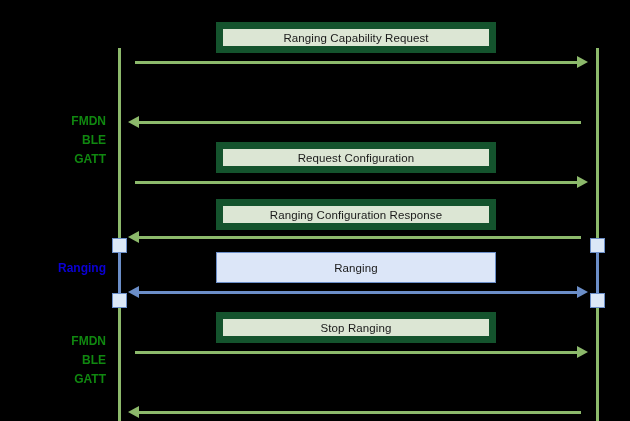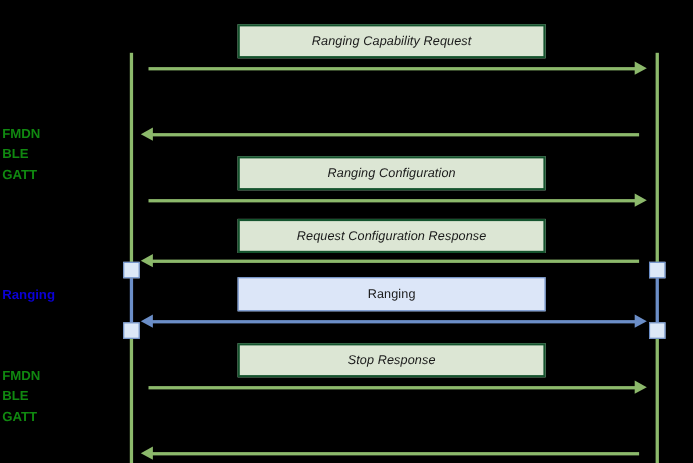--- a/index.html
+++ b/index.html
@@ -43,22 +43,21 @@
     box-sizing: border-box;
     display: flex;
     align-items: center;
     justify-content: center;
     font-size: 11.5px;
     color: #1a1a1a;
     letter-spacing: 0.1px;
   }
   .msg-box.green {
     background: #DCE6D4;
-    border: 2px solid #14532d;
-    font-style: italic;
+    border: 7px solid #14532d;
   }
   .msg-box.blue {
     background: #DCE6F8;
     border: 1px solid #6B8EC8;
   }
 
   
   .arrow-line {
     position: absolute;
     height: 3px;
@@ -74,23 +73,23 @@
     border-bottom: 6px solid transparent;
   }
   .arrow-head.right.green { border-left: 11px solid #8CB96B; }
   .arrow-head.left.green  { border-right: 11px solid #8CB96B; }
   .arrow-head.right.blue  { border-left: 11px solid #6B8EC8; }
   .arrow-head.left.blue   { border-right: 11px solid #6B8EC8; }
 
   
   .phase-label {
     position: absolute;
-    left: 2px;
+    left: 14px;
     width: 92px;
-    text-align: left;
+    text-align: right;
     font-size: 12px;
     font-weight: bold;
     line-height: 19px;
   }
   .phase-label.green { color: #108810; }
   .phase-label.blue  { color: #0B00D6; }
   .phase-label .ln { display: block; }
 </style>
 </head>
 <body>
@@ -104,37 +103,37 @@
     <div class="lifeline blue" style="left: 596px; top: 253px; height: 40px;"></div>
     <div class="lifeline green" style="left: 596px; top: 308px; height: 113px;"></div>
     <div class="msg-box green" style="top: 22px;">
       <span>Ranging Capability Request</span>
     </div>
     <div class="arrow-line green" style="left: 135px; top: 61px; width: 446px;"></div>
     <div class="arrow-head right green" style="left: 577px; top: 56px;"></div>
     <div class="arrow-line green" style="left: 135px; top: 121px; width: 446px;"></div>
     <div class="arrow-head left green" style="left: 128px; top: 116px;"></div>
     <div class="msg-box green" style="top: 142px;">
-      <span>Ranging Configuration</span>
+      <span>Request Configuration</span>
     </div>
     <div class="arrow-line green" style="left: 135px; top: 181px; width: 446px;"></div>
     <div class="arrow-head right green" style="left: 577px; top: 176px;"></div>
     <div class="msg-box green" style="top: 199px;">
-      <span>Request Configuration Response</span>
+      <span>Ranging Configuration Response</span>
     </div>
     <div class="arrow-line green" style="left: 135px; top: 236px; width: 446px;"></div>
     <div class="arrow-head left green" style="left: 128px; top: 231px;"></div>
     <div class="msg-box blue" style="top: 252px;">
       <span>Ranging</span>
     </div>
     <div class="arrow-line blue" style="left: 135px; top: 291px; width: 446px;"></div>
     <div class="arrow-head right blue" style="left: 577px; top: 286px;"></div>
     <div class="arrow-head left blue" style="left: 128px; top: 286px;"></div>
     <div class="msg-box green" style="top: 312px;">
-      <span>Stop Response</span>
+      <span>Stop Ranging</span>
     </div>
     <div class="arrow-line green" style="left: 135px; top: 351px; width: 446px;"></div>
     <div class="arrow-head right green" style="left: 577px; top: 346px;"></div>
     <div class="arrow-line green" style="left: 135px; top: 411px; width: 446px;"></div>
     <div class="arrow-head left green" style="left: 128px; top: 406px;"></div>
     <div class="activation" style="left: 112px; top: 238px;"></div>
     <div class="activation" style="left: 112px; top: 293px;"></div>
     <div class="activation" style="left: 590px; top: 238px;"></div>
     <div class="activation" style="left: 590px; top: 293px;"></div>
     <div class="phase-label green" style="top: 112px;">

